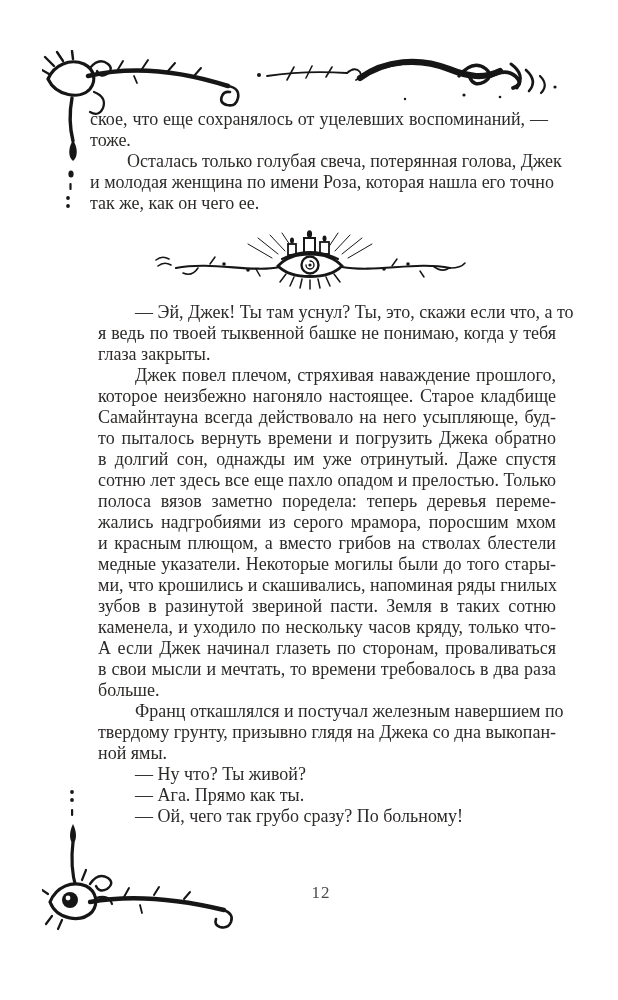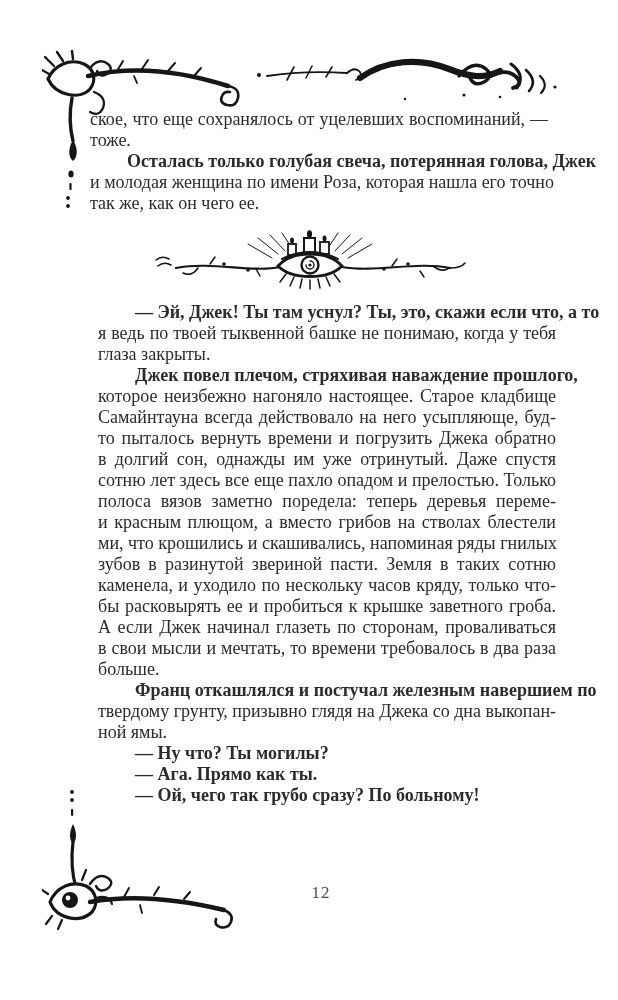--- a/index.html
+++ b/index.html
@@ -17,21 +17,21 @@
   .textcol{position:absolute;left:90px;width:458px;}
   #block-0{top:109px;}
   #block-1{top:302px;margin-left:8px;}
   .line{
     height:21px;line-height:21px;font-size:18px;
     white-space:nowrap;
     text-align:justify;text-align-last:justify;text-justify:inter-word;
     letter-spacing:0px;
   }
   .line.end{text-align-last:left;}
-  .line.indent{text-indent:37px;font-weight:bold;}
+  .line.indent{text-indent:37px;}
   .pagenum{
     position:absolute;top:883px;left:12px;width:618px;
     text-align:center;font-size:17px;letter-spacing:1px;
     color:#4a4a4a;
   }
 </style>
 </head>
 <body>
 
 <div class="page">
@@ -162,32 +162,33 @@
       <div class="line indent">— Эй, Джек! Ты там уснул? Ты, это, скажи если что, а то</div>
       <div class="line">я ведь по твоей тыквенной башке не понимаю, когда у тебя</div>
       <div class="line end">глаза закрыты.</div>
       <div class="line indent">Джек повел плечом, стряхивая наваждение прошлого,</div>
       <div class="line">которое неизбежно нагоняло настоящее. Старое кладбище</div>
       <div class="line">Самайнтауна всегда действовало на него усыпляюще, буд-</div>
       <div class="line">то пыталось вернуть времени и погрузить Джека обратно</div>
       <div class="line">в долгий сон, однажды им уже отринутый. Даже спустя</div>
       <div class="line">сотню лет здесь все еще пахло опадом и прелостью. Только</div>
       <div class="line">полоса вязов заметно поредела: теперь деревья переме-</div>
+      <div class="line">жались надгробиями из серого мрамора, поросшим мхом</div>
       <div class="line">и красным плющом, а вместо грибов на стволах блестели</div>
+      <div class="line">медные указатели. Некоторые могилы были до того стары-</div>
       <div class="line">ми, что крошились и скашивались, напоминая ряды гнилых</div>
       <div class="line">зубов в разинутой звериной пасти. Земля в таких сотню</div>
       <div class="line">каменела, и уходило по нескольку часов кряду, только что-</div>
-      <div class="line">бы расковырять ее и пробиться к крышке заветного гроба.</div>
       <div class="line">А если Джек начинал глазеть по сторонам, проваливаться</div>
       <div class="line">в свои мысли и мечтать, то времени требовалось в два раза</div>
       <div class="line end">больше.</div>
       <div class="line indent">Франц откашлялся и постучал железным навершием по</div>
       <div class="line">твердому грунту, призывно глядя на Джека со дна выкопан-</div>
       <div class="line end">ной ямы.</div>
-      <div class="line end indent">— Ну что? Ты могилы?</div>
+      <div class="line end indent">— Ну что? Ты живой?</div>
       <div class="line end indent">— Ага. Прямо как ты.</div>
       <div class="line end indent">— Ой, чего так грубо сразу? По больному!</div>
     </div>
 
   <svg class="orn" style="left:42px;top:786px;" width="200" height="150" viewBox="0 0 200 150">
     <g fill="currentColor" stroke="none">
       <circle cx="30" cy="6" r="1.9"></circle>
       <circle cx="30" cy="14" r="1.9"></circle>
       <rect x="29" y="23" width="2.2" height="7" rx="1"></rect>
       <path d="M31,38 C27,46 27,54 31,58 C35,54 35,46 31,38 Z"></path>

